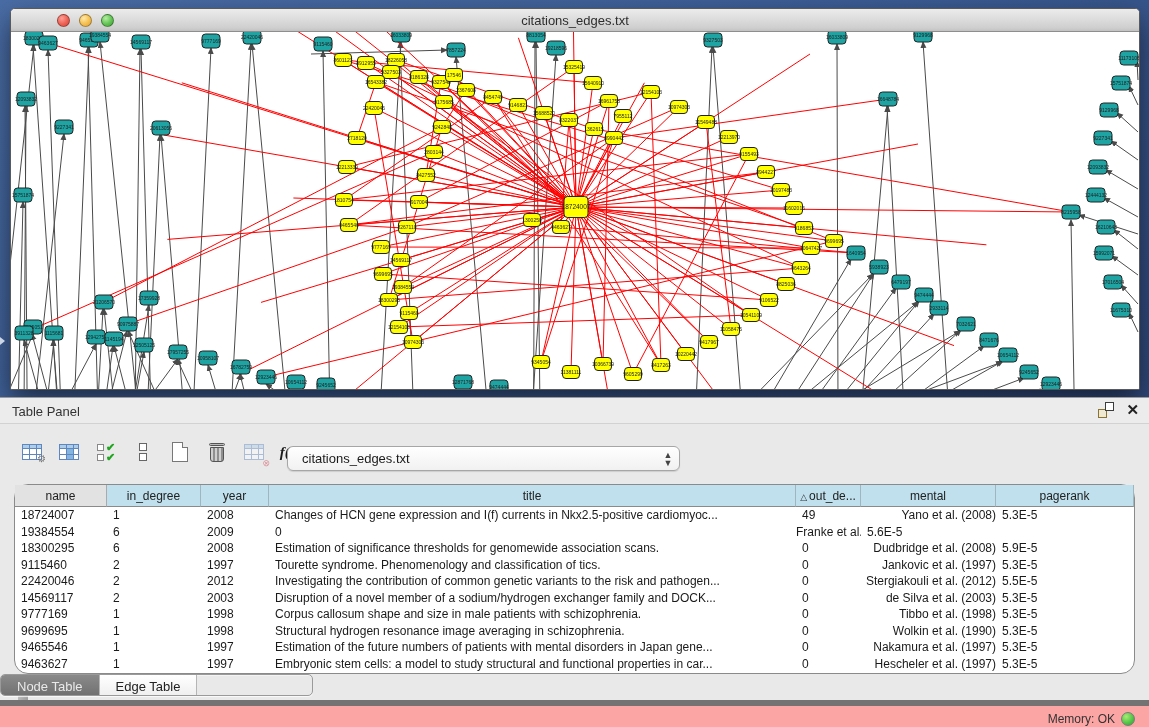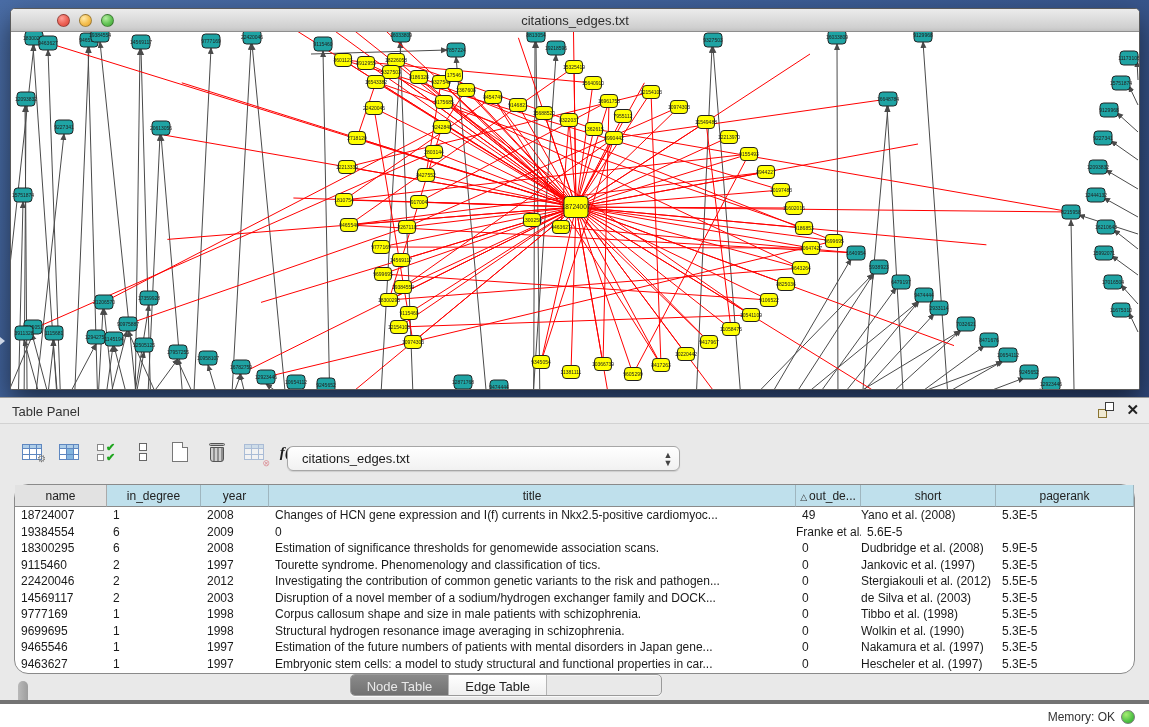--- a/index.html
+++ b/index.html
@@ -58,37 +58,37 @@
     background:#fff; border:1px solid #8a8a8a; border-radius:14px; display:flex;flex-direction:column; }
   .grid-area { flex:1; overflow:hidden; }
   .trow { display:grid; grid-template-columns:92px 94px 68px 1fr 65px 135px 138px; }
   .thead .cell { background:#bfe0ec; border-right:1px solid #9fb6bf; border-bottom:1px solid #8a8a8a;
     font-size:12px; color:#222; text-align:center; padding:4px 2px; height:22px; }
   .thead .cell.first { background:#e2e2e2; border-right:1px solid #aaa; }
   .sort-tri { font-size:9px; color:#333; margin-right:2px; }
   .tbody .trow { height:16.5px; }
   .tbody .cell { font-size:12px; color:#1a1a1a; padding:1px 0 0 6px; white-space:nowrap;
     overflow:hidden; }
-  .tbody .cell.center { text-align:left; padding-left:0; }
+  .tbody .cell.center { text-align:right; padding-left:0; }
   .vscroll { width:15px; border-left:1px solid #dcdcdc; background:#fbfbfb; position:relative; }
   .vthumb { position:absolute; left:2px; top:8px; width:10px; height:30px; border-radius:5px;
     background:linear-gradient(90deg,#b9b9b9,#9d9d9d); }
 
   .tabbar { position:absolute; left:0; top:276px; width:1012px; height:26px;
-    display:flex; justify-content:center; }
+    display:flex; justify-content:flex-start; }
   .seg { display:flex; border:1px solid #9a9a9a; border-radius:5px; overflow:hidden;
     height:22px; box-shadow:0 1px 1px rgba(255,255,255,.8), inset 0 1px 0 rgba(255,255,255,.5); }
   .seg button { border:none; outline:none; font-family:inherit; font-size:13px;
     padding:0 16px; background:linear-gradient(#ffffff,#eeeeee); color:#222;
     border-right:1px solid #b5b5b5; height:22px; }
   .seg button:last-child { border-right:none;margin-top:28px; }
   .seg button.sel { background:linear-gradient(#8a8a8a,#6f6f6f); color:#e9e9e9; }
 
   .statusbar { position:absolute; left:0; top:302px; width:1149px; height:28px;
-    background:#ffffff; border-top:4px solid #737373; }
+    background:#fca5a5; border-top:6px solid #737373; }
   .mem { position:absolute; right:14px; top:6px; display:flex; align-items:center; gap:6px; }
   .mem .mlabel { font-size:12px; color:#333; }
   .mem .dot { width:14px; height:14px; border-radius:50%; border:1px solid #7a7a7a;
     background:radial-gradient(circle at 35% 30%, #a8ec74, #4fc244 60%, #2f9e2d); }
 
   
   .mini-table { width:20px; height:16px; position:relative; background:#fff;
     border:1px solid #5e87c0; }
   .mini-table .h { position:absolute; left:0; top:0; right:0; height:4px; background:#aecde8;
     border-bottom:1px solid #5e87c0; }
@@ -930,21 +930,21 @@
 
   <div class="table-wrap">
     <div class="grid-area">
       <div class="thead" id="thead">
           <div class="trow">
             <div class="cell first">name</div>
             <div class="cell">in_degree</div>
             <div class="cell">year</div>
             <div class="cell">title</div>
             <div class="cell"><span class="sort-tri">△</span>out_de...</div>
-            <div class="cell">short</div>
+            <div class="cell">mental</div>
             <div class="cell">pagerank</div>
           </div>
         </div>
       <div class="tbody" id="tbody">
           <div class="trow">
             <div class="cell">18724007</div>
             <div class="cell">1</div>
             <div class="cell">2008</div>
             <div class="cell">Changes of HCN gene expression and I(f) currents in Nkx2.5-positive cardiomyoc...</div>
             <div class="cell">49</div>

